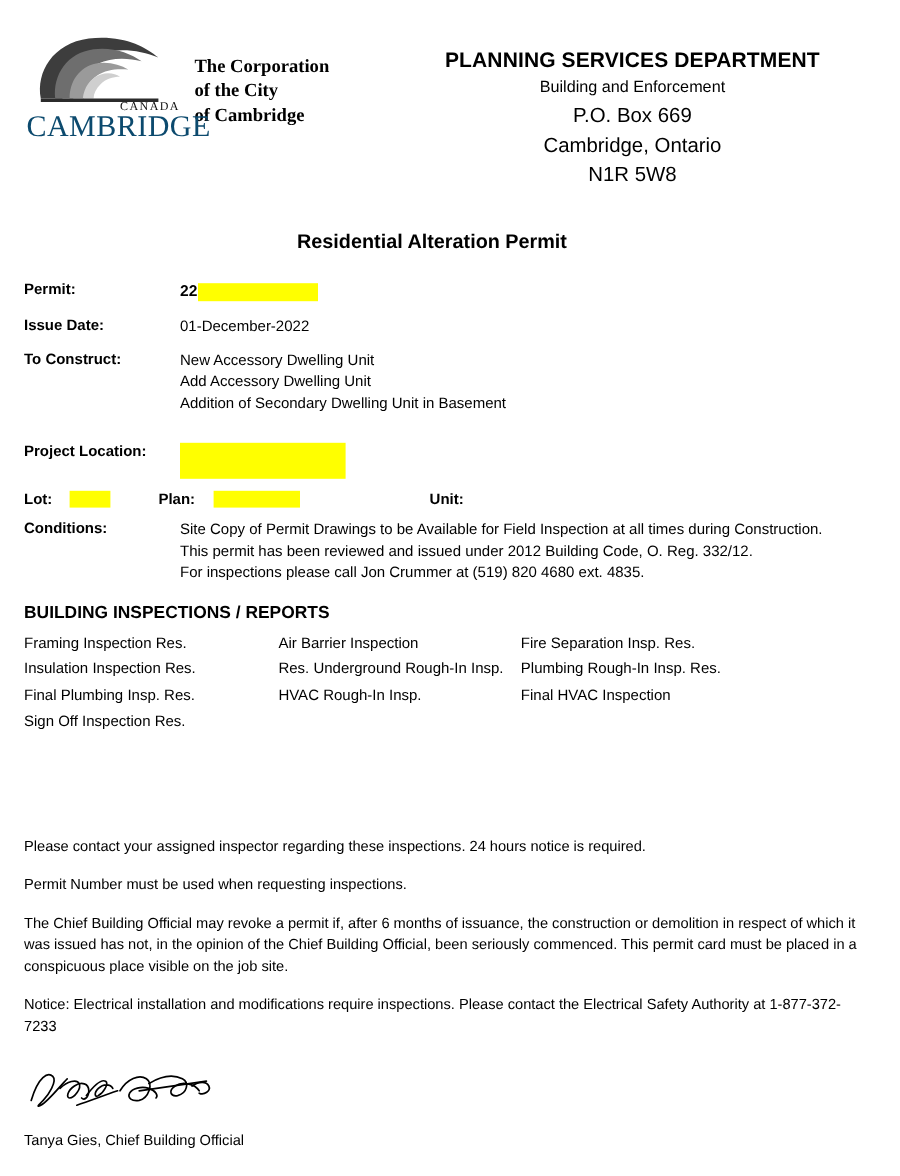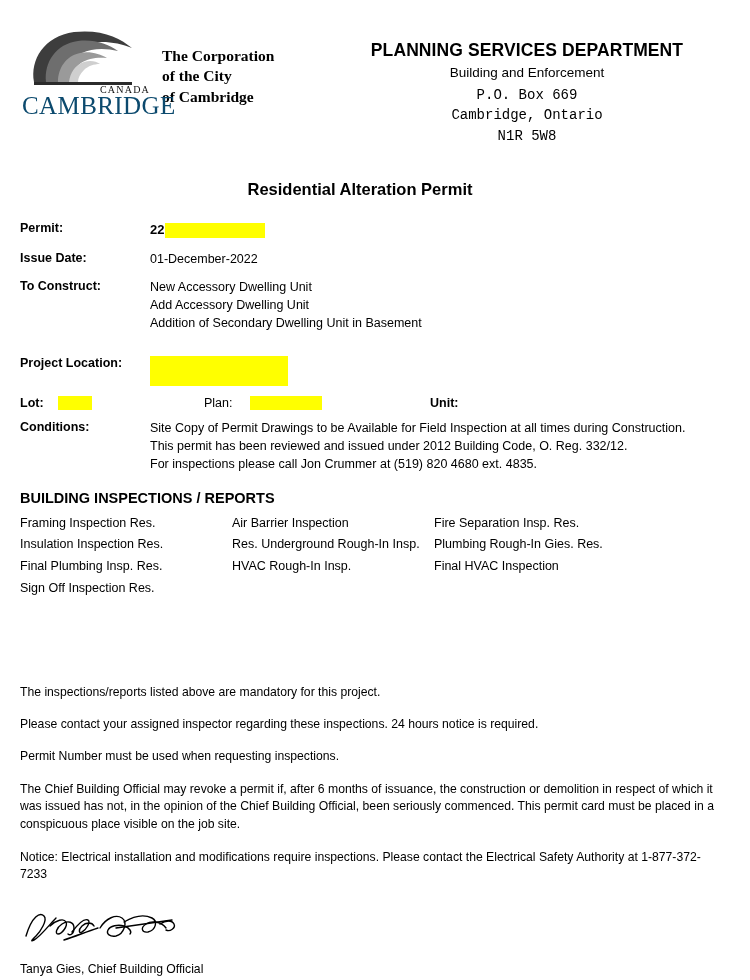--- a/index.html
+++ b/index.html
@@ -81,24 +81,23 @@
     font-weight: bold;
     font-family: "Liberation Sans", sans-serif;
     letter-spacing: 0.1px;
   }
   .dept-sub {
     font-size: 13.5px;
     font-weight: normal;
     margin-top: 4px;
   }
   .dept-addr {
-    font-size: 14px;
+    font-size: 17px;
     line-height: 1.45;
     margin-top: 5px;
-    font-family: Liberation Mono, monospace;
   }
 
   
   .doc-title {
     text-align: center;
     font-size: 16.5px;
     font-weight: bold;
     margin-top: 34px;
     padding-right: 30px;
   }
@@ -149,21 +148,21 @@
 
   .lot-row {
     display: flex;
     align-items: center;
     margin-top: 10px;
     margin-bottom: 10px;
     font-size: 12.5px;
   }
   .lot-label { font-weight: bold; width: 38px; padding-left: 2px; }
   .redact-lot { width: 34px; height: 14px; }
-  .plan-label { font-weight: normal; width: 46px; margin-left: 112px; }
+  .plan-label { font-weight: bold; width: 46px; margin-left: 40px; }
   .redact-plan { width: 72px; height: 14px; }
   .unit-label { font-weight: bold; margin-left: 108px; }
 
   
   .insp-head {
     font-size: 14.5px;
     font-weight: bold;
     margin-top: 16px;
     padding-left: 2px;
   }
@@ -297,36 +296,35 @@
   <div class="insp-head">BUILDING INSPECTIONS / REPORTS</div>
   <div class="insp-grid">
     <div class="insp-row">
       <div class="insp-c1">Framing Inspection Res.</div>
       <div class="insp-c2">Air Barrier Inspection</div>
       <div class="insp-c3">Fire Separation Insp. Res.</div>
     </div>
     <div class="insp-row">
       <div class="insp-c1">Insulation Inspection Res.</div>
       <div class="insp-c2">Res. Underground Rough-In Insp.</div>
-      <div class="insp-c3">Plumbing Rough-In Gies. Res.</div>
+      <div class="insp-c3">Plumbing Rough-In Insp. Res.</div>
     </div>
     <div class="insp-row">
       <div class="insp-c1">Final Plumbing Insp. Res.</div>
       <div class="insp-c2">HVAC Rough-In Insp.</div>
       <div class="insp-c3">Final HVAC Inspection</div>
     </div>
     <div class="insp-row">
       <div class="insp-c1">Sign Off Inspection Res.</div>
       <div class="insp-c2"></div>
       <div class="insp-c3"></div>
     </div>
   </div>
 
   <div class="notes">
-    <p>The inspections/reports listed above are mandatory for this project.</p>
     <p>Please contact your assigned inspector regarding these inspections. 24 hours notice is required.</p>
     <p>Permit Number must be used when requesting inspections.</p>
     <p class="tight">The Chief Building Official may revoke a permit if, after 6 months of issuance, the construction or demolition in respect of which it was issued has not, in the opinion of the Chief Building Official, been seriously commenced.  This permit card must be placed in a conspicuous place visible on the job site.</p>
     <p class="tight">Notice: Electrical installation and modifications require inspections. Please contact the Electrical Safety Authority at 1-877-372-7233</p>
   </div>
 
   <div class="sig-area">
     <div class="sig-img">
       <svg width="170" height="44" viewBox="0 0 170 44" xmlns="http://www.w3.org/2000/svg">
         <g fill="none" stroke="#000" stroke-width="1.4" stroke-linecap="round">

